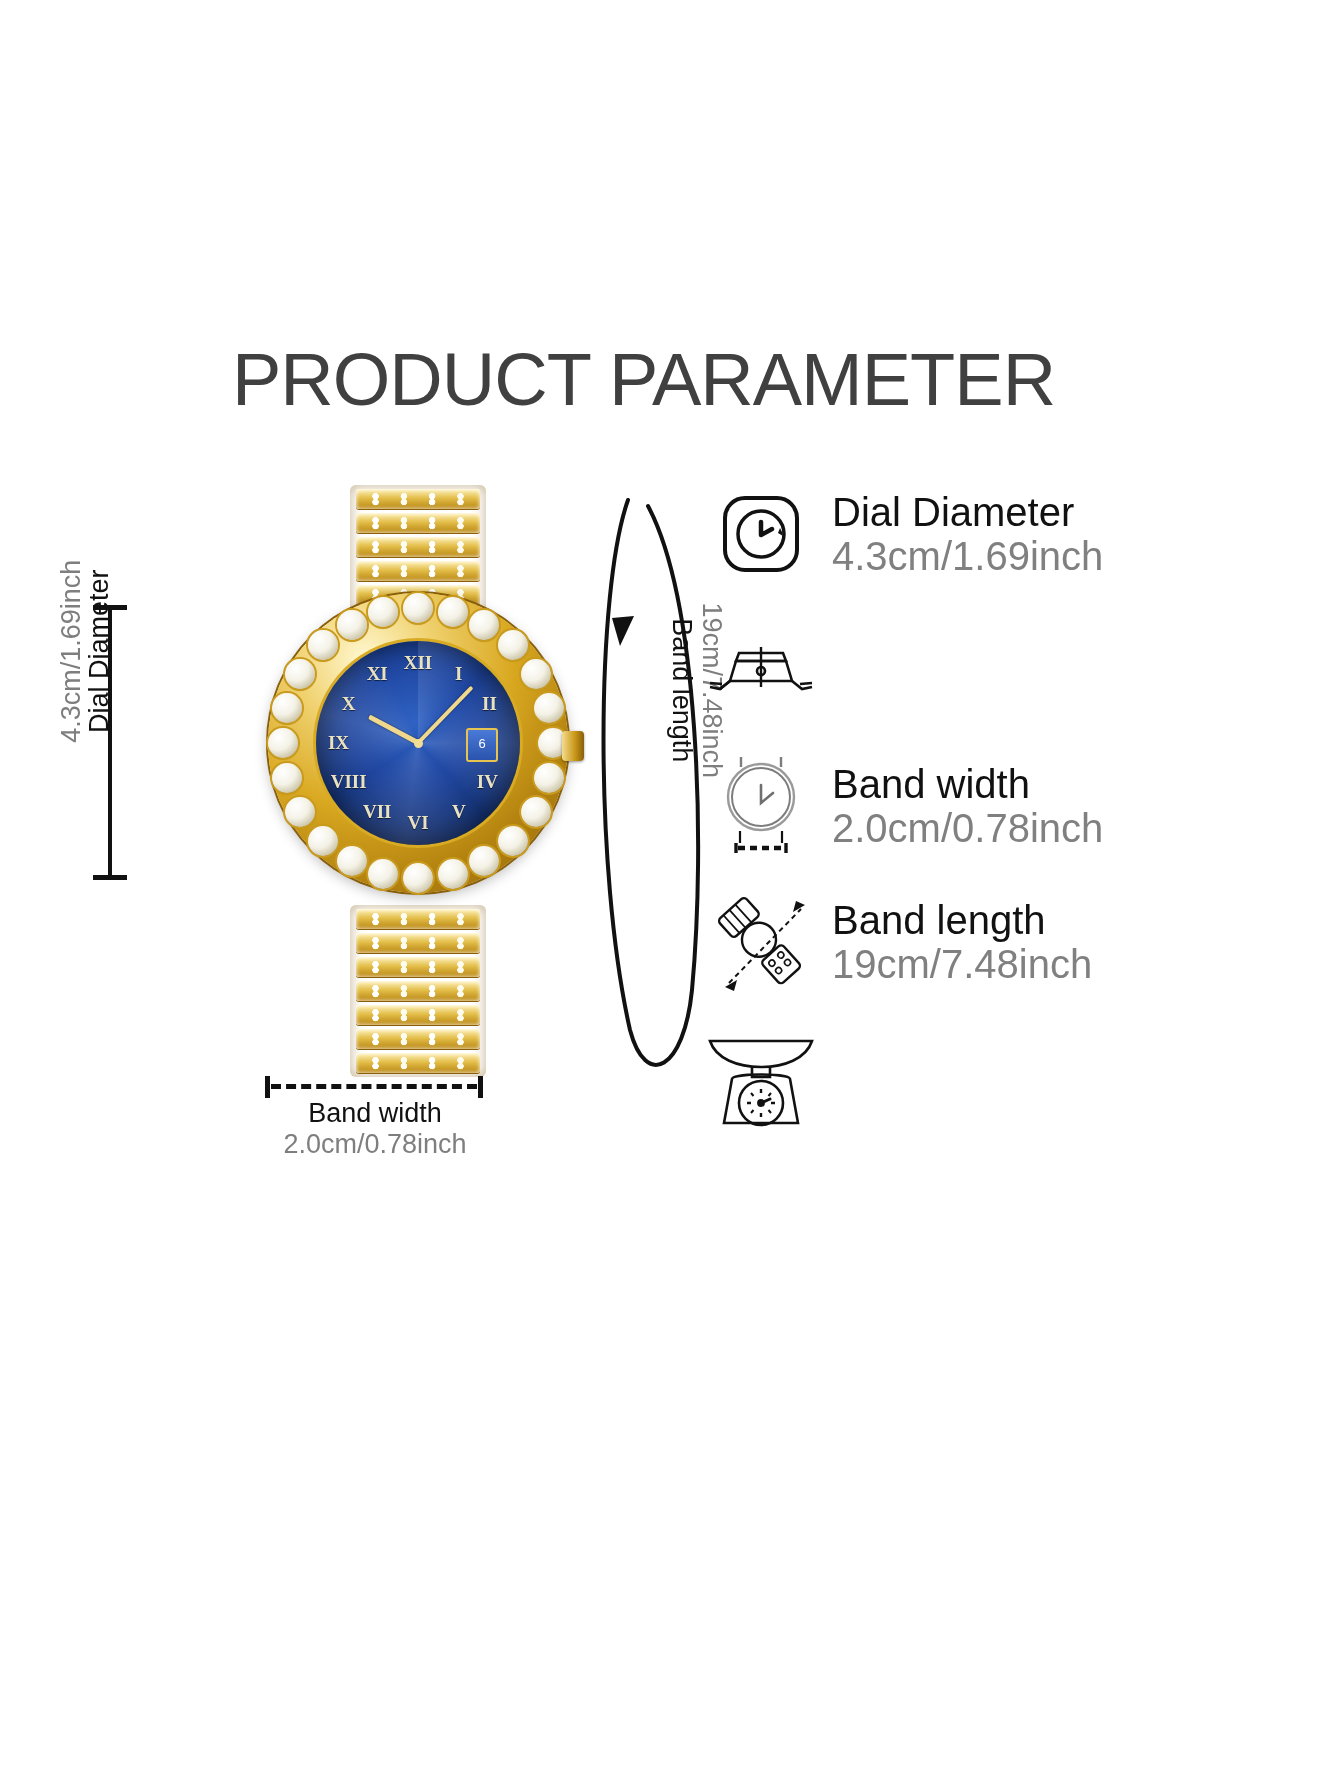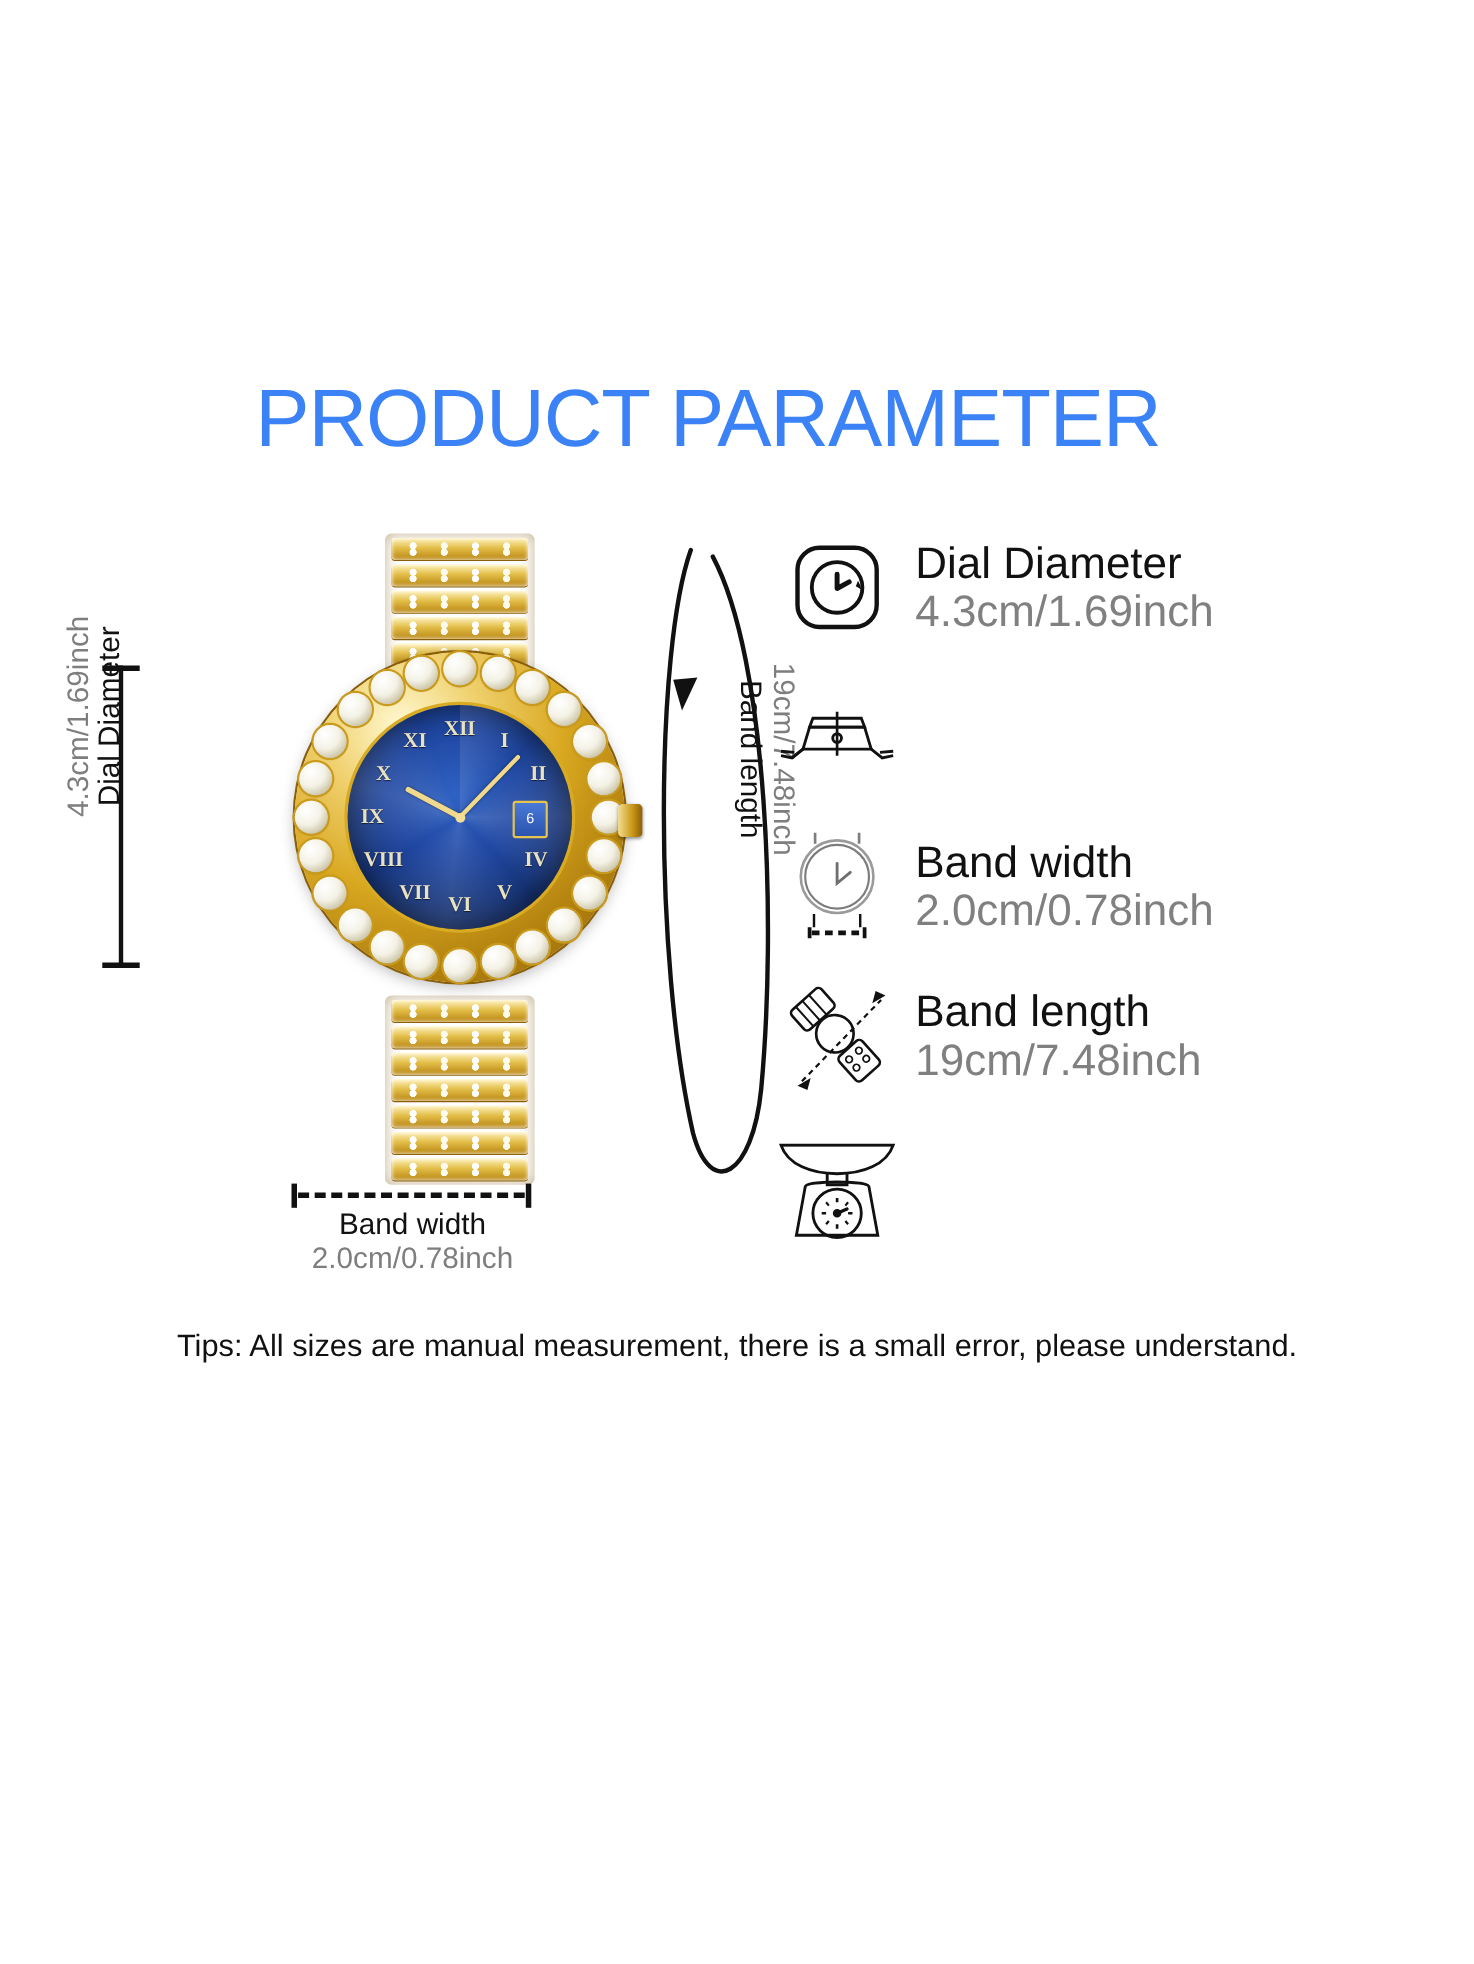--- a/index.html
+++ b/index.html
@@ -12,21 +12,21 @@
   }
   .page{position:absolute;inset:0;}
 
   
   .title{
     position:absolute;
     left:232px; top:337px;
     font-size:74px;
     font-weight:400;
     letter-spacing:-1px;
-    color:#3b82f6;
+    color:#404040;
     white-space:nowrap;
     font-family:"Liberation Sans", sans-serif;
   }
 
   
   .left-dim{
     position:absolute;
     left:105px; top:605px;
     width:10px; height:275px;
   }
@@ -428,15 +428,14 @@
           <path d="M59 80 L68 76" stroke-width="3" stroke-linecap="round"></path>
           <circle cx="59" cy="80" r="2.6" fill="#111"></circle>
         </svg>
       </div>
       <div class="spec-text">
       </div>
     </div>
 
   </div>
 
-  <div class="tips">Tips: All sizes are manual measurement, there is a small error, please understand.</div>
 
 </div>
 
 </body></html>

